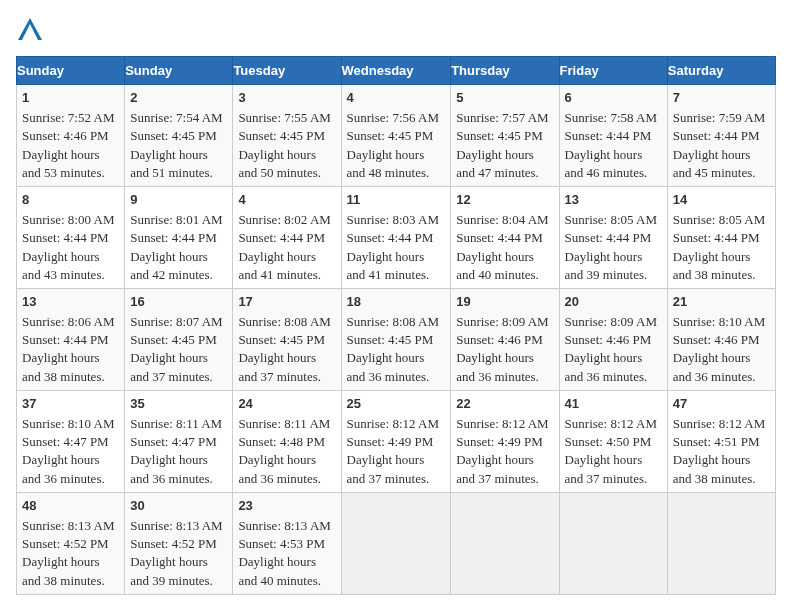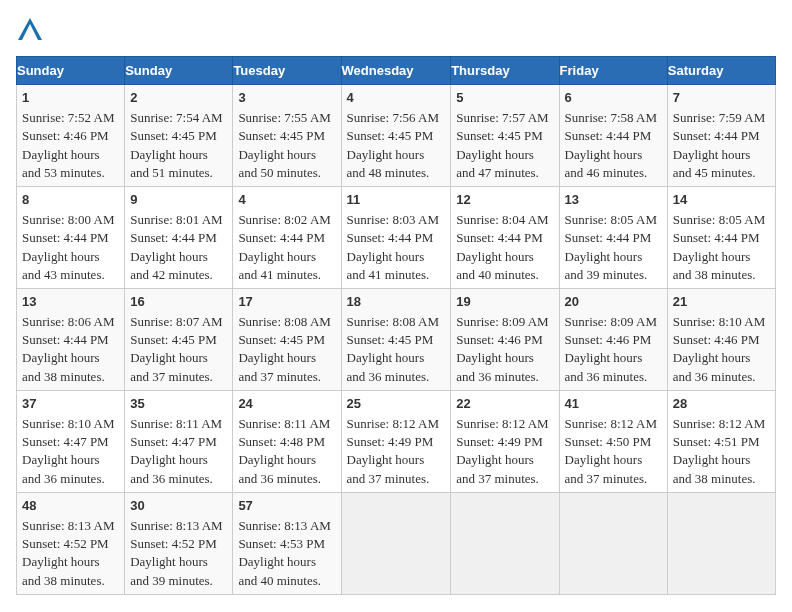--- a/index.html
+++ b/index.html
@@ -215,35 +215,35 @@
         </td>
         <td>
           <span class="day-num">22</span>
           <span class="cell-content">Sunrise: 8:12 AM<br>Sunset: 4:49 PM<br>Daylight hours<br>and 37 minutes.</span>
         </td>
         <td>
           <span class="day-num">41</span>
           <span class="cell-content">Sunrise: 8:12 AM<br>Sunset: 4:50 PM<br>Daylight hours<br>and 37 minutes.</span>
         </td>
         <td>
-          <span class="day-num">28</span>
+          <span class="day-num">47</span>
           <span class="cell-content">Sunrise: 8:12 AM<br>Sunset: 4:51 PM<br>Daylight hours<br>and 38 minutes.</span>
         </td>
       </tr>
       <tr>
         <td>
           <span class="day-num">48</span>
           <span class="cell-content">Sunrise: 8:13 AM<br>Sunset: 4:52 PM<br>Daylight hours<br>and 38 minutes.</span>
         </td>
         <td>
           <span class="day-num">30</span>
           <span class="cell-content">Sunrise: 8:13 AM<br>Sunset: 4:52 PM<br>Daylight hours<br>and 39 minutes.</span>
         </td>
         <td>
-          <span class="day-num">57</span>
+          <span class="day-num">23</span>
           <span class="cell-content">Sunrise: 8:13 AM<br>Sunset: 4:53 PM<br>Daylight hours<br>and 40 minutes.</span>
         </td>
         <td class="empty"></td>
         <td class="empty"></td>
         <td class="empty"></td>
         <td class="empty"></td>
       </tr>
     </tbody>
 </table>
 

